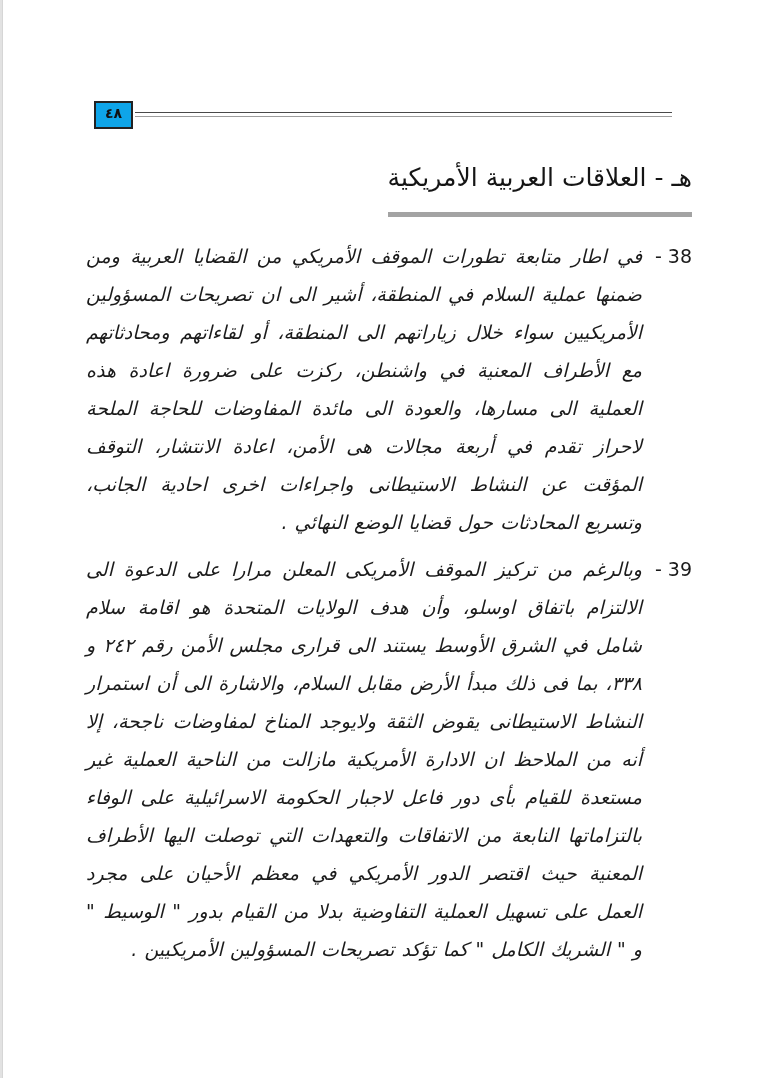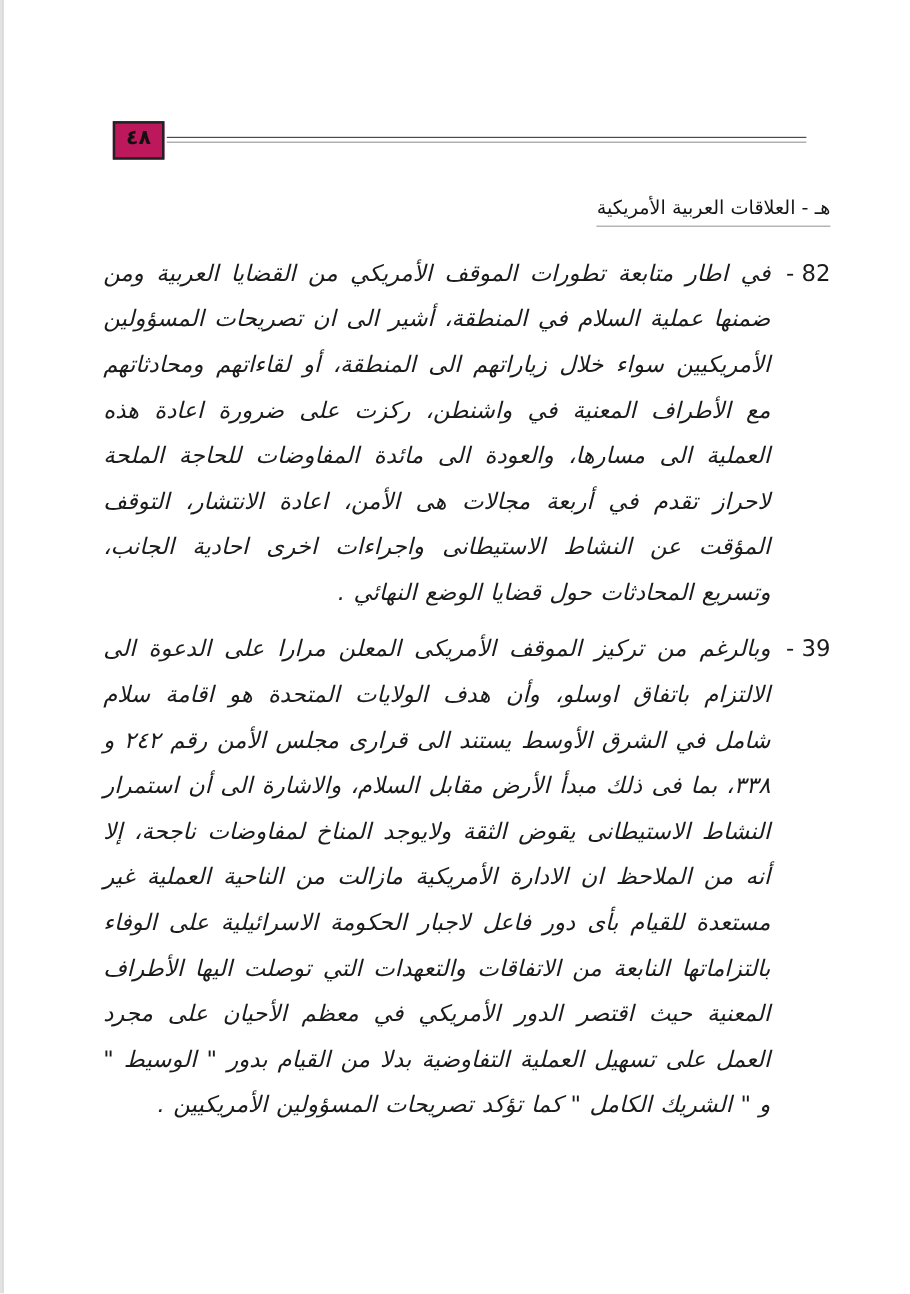--- a/index.html
+++ b/index.html
@@ -18,48 +18,48 @@
     position:absolute;
     top:101px;
     left:94px;
     right:86px;
     display:flex;
     align-items:center;
   }
   .page-number-box {
     border:2px solid #222;
     padding:1px 9px 3px 9px;
-    font-size:17px;
+    font-size:14px;
     font-weight:bold;
     color:#111;
     line-height:1.4;
-    background:#be185d;
+    background:#0ea5e9;
   }
   .header-rule {
     flex:1;
     height:3px;
     border-top:1px solid #4a4a4a;
     border-bottom:1px solid #9d9d9d;
     margin-left:2px;
   }
   
   .content {
     position:absolute;
     top:163px;
     right:66px;
     left:86px;
     direction:rtl;
   }
   .section-heading-row { margin-bottom:20px; }
   .section-heading {
     display:inline-block;
-    font-size:16px;
+    font-size:25px;
     color:#151515;
-    border-bottom:1px solid #a3a3a3;
-    padding-bottom:6px;
+    border-bottom:5px solid #a3a3a3;
+    padding-bottom:20px;
     letter-spacing:0;
   }
   .para {
     display:flex;
     direction:rtl;
     font-size:19px;
     line-height:38px;
     margin-bottom:9px;
   }
   .para-marker {
@@ -124,21 +124,21 @@
     <div class="header-rule"></div>
   </div>
 
   <div class="content">
 
     <div class="section-heading-row">
       <span class="section-heading">هـ - العلاقات العربية الأمريكية</span>
     </div>
 
     <div class="para">
-      <div class="para-marker">82 -</div>
+      <div class="para-marker">38 -</div>
       <div class="para-text">في اطار متابعة تطورات الموقف الأمريكي من القضايا العربية ومن ضمنها عملية السلام في المنطقة، أشير الى ان تصريحات المسؤولين الأمريكيين سواء خلال زياراتهم الى المنطقة، أو لقاءاتهم ومحادثاتهم مع الأطراف المعنية في واشنطن، ركزت على ضرورة اعادة هذه العملية الى مسارها، والعودة الى مائدة المفاوضات للحاجة الملحة لاحراز تقدم في أربعة مجالات هى الأمن، اعادة الانتشار، التوقف المؤقت عن النشاط الاستيطانى واجراءات اخرى احادية الجانب، وتسريع المحادثات حول قضايا الوضع النهائي .</div>
     </div>
 
     <div class="para">
       <div class="para-marker">39 -</div>
       <div class="para-text">وبالرغم من تركيز الموقف الأمريكى المعلن مرارا على الدعوة الى الالتزام باتفاق اوسلو، وأن هدف الولايات المتحدة هو اقامة سلام شامل في الشرق الأوسط يستند الى قرارى مجلس الأمن رقم ٢٤٢ و ٣٣٨، بما فى ذلك مبدأ الأرض مقابل السلام، والاشارة الى أن استمرار النشاط الاستيطانى يقوض الثقة ولايوجد المناخ لمفاوضات ناجحة، إلا أنه من الملاحظ ان الادارة الأمريكية مازالت من الناحية العملية غير مستعدة للقيام بأى دور فاعل لاجبار الحكومة الاسرائيلية على الوفاء بالتزاماتها النابعة من الاتفاقات والتعهدات التي توصلت اليها الأطراف المعنية حيث اقتصر الدور الأمريكي في معظم الأحيان على مجرد العمل على تسهيل العملية التفاوضية بدلا من القيام بدور " الوسيط " و " الشريك الكامل " كما تؤكد تصريحات المسؤولين الأمريكيين .</div>
     </div>
 
   </div>
 

